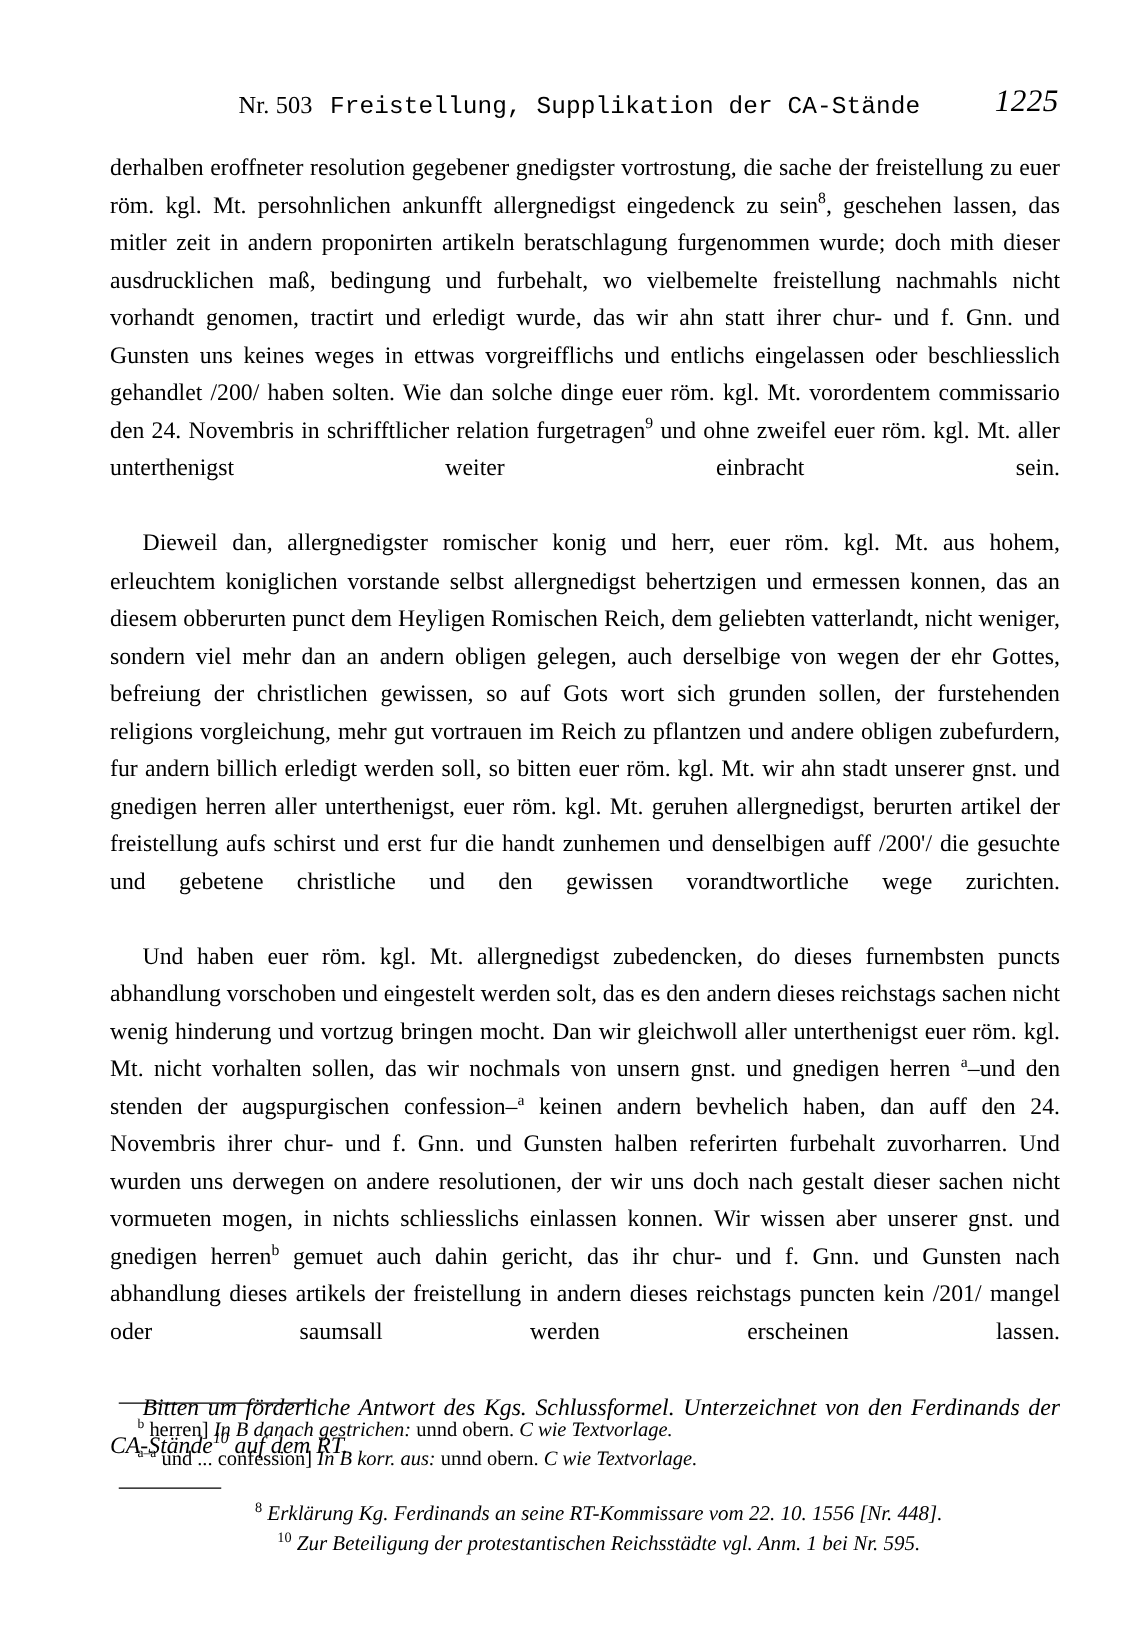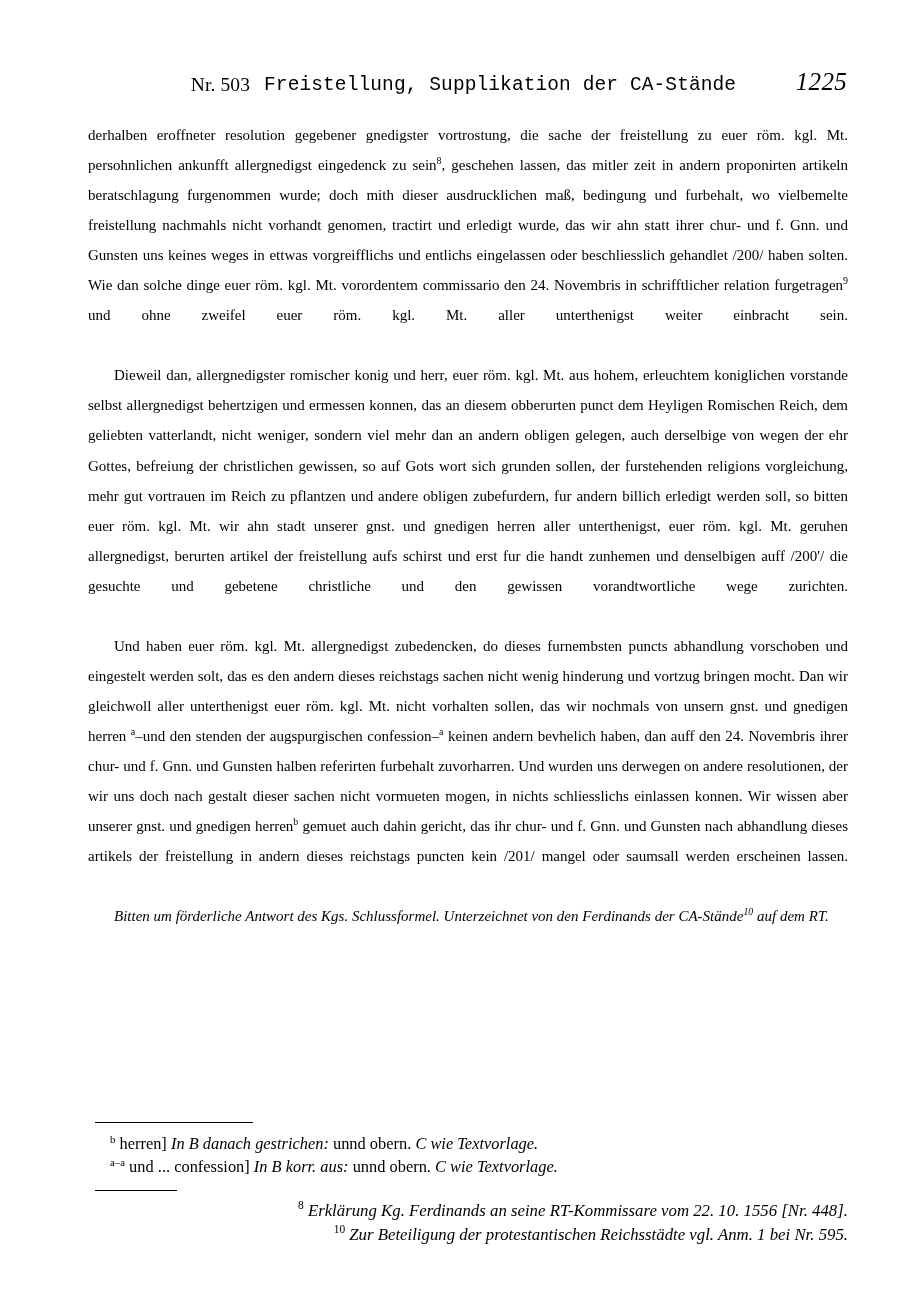--- a/index.html
+++ b/index.html
@@ -59,21 +59,21 @@
   
   .body-block {
     position: absolute;
     left: 88px;
     top: 120px;
     width: 760px;
   }
 
   p.para {
     margin: 0;
-    font-size: 15px;
+    font-size: 19px;
     line-height: 30.05px;
     text-align: justify;
     text-justify: inter-word;
     text-indent: 0;
     hyphens: none;
   }
   p.para.indent {
     text-indent: 26px;
   }
   p.para.italic {
@@ -132,21 +132,21 @@
     height: 0;
     border-top: 1.6px solid #000;
     margin: 0 0 8px 7px;
   }
   .fn-line {
     margin: 0;
     font-size: 16.8px;
     line-height: 23.5px;
     font-style: italic;
     text-indent: 22px;
-    text-align: right;
+    text-align: center;
   }
   .fn-line sup.fnum {
     font-size: 0.68em;
     vertical-align: super;
     line-height: 0;
     font-style: normal;
   }
 </style>
 </head>
 <body>

